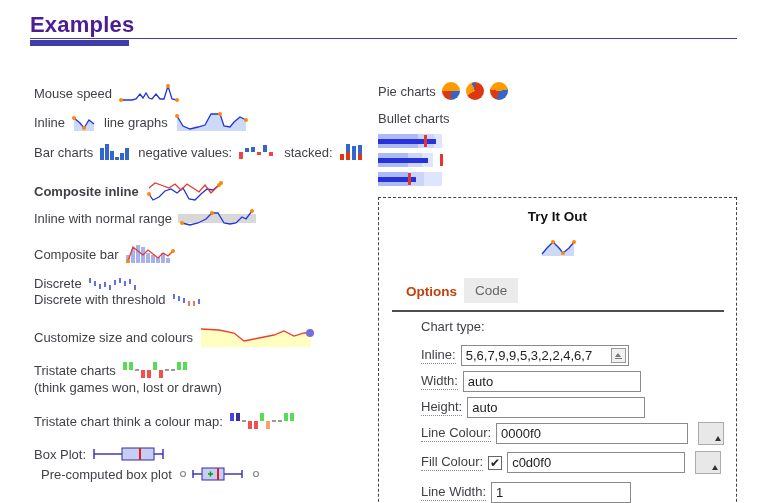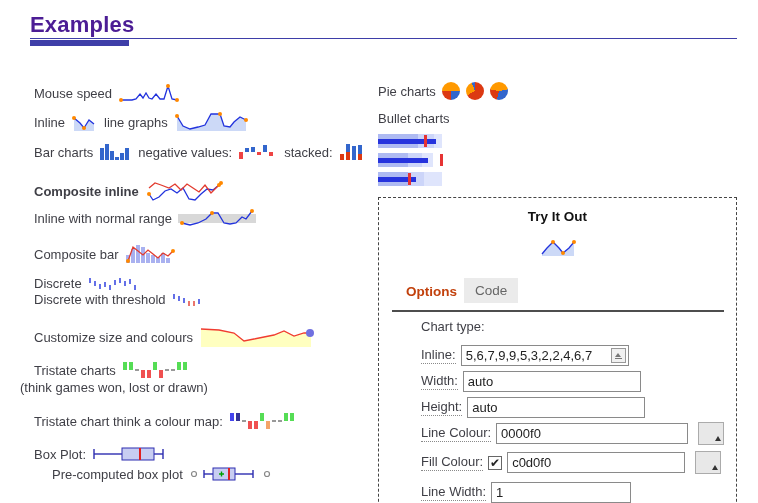--- a/index.html
+++ b/index.html
@@ -238,21 +238,21 @@
         <rect x="25" y="10" width="4" height="8" fill="#f05050"></rect>
       <rect x="31" y="2" width="4" height="8" fill="#55dd55"></rect>
         <rect x="37" y="10" width="4" height="8" fill="#f05050"></rect>
       <rect x="43" y="9" width="4" height="2" fill="#999999"></rect>
         <rect x="49" y="9" width="4" height="2" fill="#999999"></rect>
       <rect x="55" y="2" width="4" height="8" fill="#55dd55"></rect>
         <rect x="61" y="2" width="4" height="8" fill="#55dd55"></rect>
     </svg>
   </div>
 
-  <div class="row" style="left:20px; top:380px;">
+  <div class="row" style="left:34px; top:380px;">
     <span>(think games won, lost or drawn)</span>
   </div>
 
   <div class="row" style="left:34px; top:411px;">
     <span>Tristate chart think a colour map:</span>
     <svg width="68" height="20" viewBox="0 0 68 20">
       <rect x="1" y="2" width="4" height="8" fill="#4444ee"></rect>
         <rect x="7" y="2" width="4" height="8" fill="#333399"></rect>
       <rect x="13" y="9" width="4" height="2" fill="#999999"></rect>
       <rect x="19" y="10" width="4" height="8" fill="#f05050"></rect>
@@ -271,21 +271,21 @@
     <svg width="76" height="16" viewBox="0 0 76 16">
       <line x1="2" y1="3" x2="2" y2="13" stroke="#2d2db0" stroke-width="1.4"></line>
       <line x1="2" y1="8" x2="30" y2="8" stroke="#2d2db0" stroke-width="1.4"></line>
       <rect x="30" y="2" width="32" height="12" fill="#c8cdf2" stroke="#2d2db0"></rect>
       <line x1="48" y1="2" x2="48" y2="14" stroke="#e02020" stroke-width="2"></line>
       <line x1="62" y1="8" x2="71" y2="8" stroke="#2d2db0" stroke-width="1.4"></line>
       <line x1="71" y1="3" x2="71" y2="13" stroke="#2d2db0" stroke-width="1.4"></line>
     </svg>
   </div>
 
-  <div class="row" style="left:52px; top:466px;text-align:center;">
+  <div class="row" style="left:41px; top:466px;text-align:center;">
     <span>Pre-computed box plot</span>
     <svg width="86" height="16" viewBox="0 0 86 16">
       <circle cx="5" cy="8" r="2.5" fill="none" stroke="#888" stroke-width="1.2"></circle>
       <line x1="15" y1="4" x2="15" y2="12" stroke="#2d2db0" stroke-width="1.4"></line>
       <line x1="15" y1="8" x2="24" y2="8" stroke="#2d2db0" stroke-width="1.4"></line>
       <rect x="24" y="2" width="22" height="12" fill="#c8cdf2" stroke="#2d2db0"></rect>
       <path d="M30,8 h5 M32.5,5.5 v5" stroke="#00a000" stroke-width="1.4" fill="none"></path>
       <line x1="40" y1="2" x2="40" y2="14" stroke="#e02020" stroke-width="2"></line>
       <line x1="46" y1="8" x2="64" y2="8" stroke="#2d2db0" stroke-width="1.4"></line>
       <line x1="64" y1="4" x2="64" y2="12" stroke="#2d2db0" stroke-width="1.4"></line>

